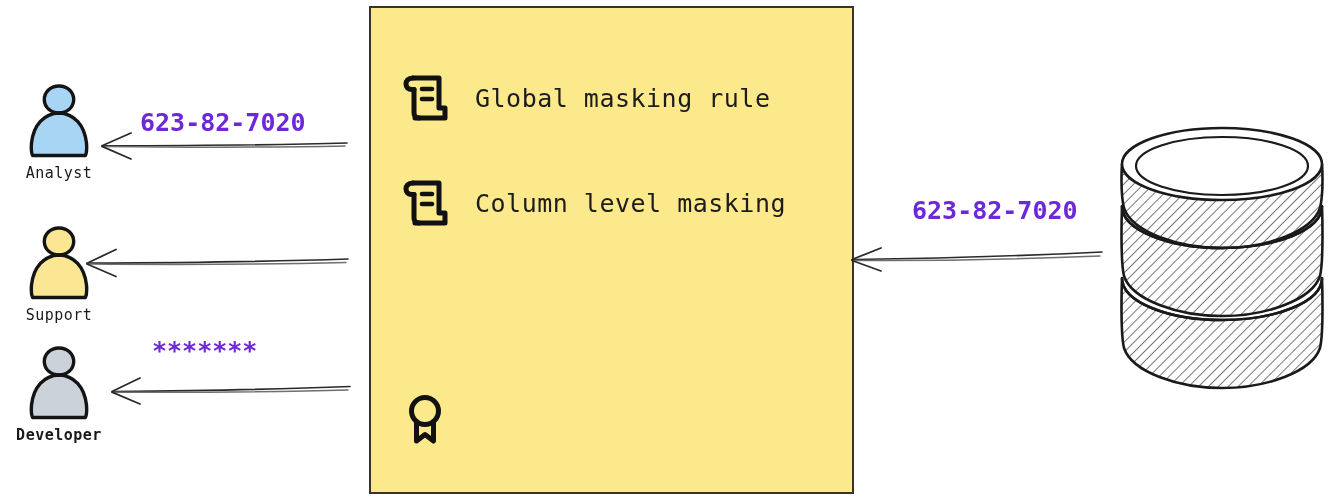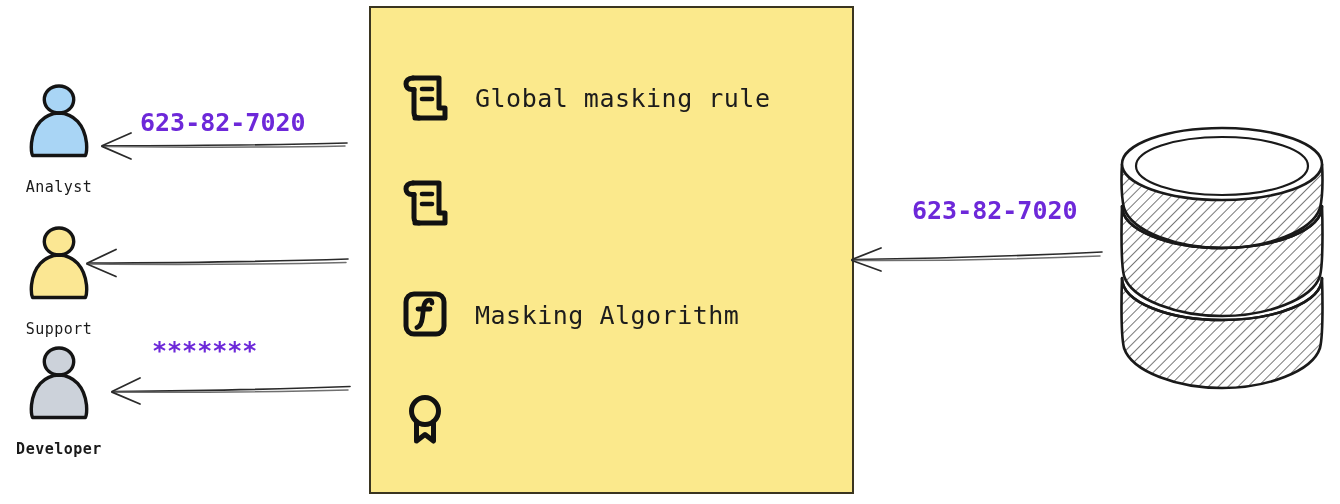--- a/index.html
+++ b/index.html
@@ -27,21 +27,21 @@
     width: 78px;
     height: 82px;
     margin: 0 auto;
   }
   .actor svg { display: block; }
   .actor-label {
     font-family: "DejaVu Sans Mono", "Liberation Mono", monospace;
     font-size: 15px;
     color: #1a1a1a;
     letter-spacing: 0.5px;
-    margin-top: 16px;
+    margin-top: 2px;
     white-space: nowrap;
   }
 
   
   .arrow-label {
     position: absolute;
     font-family: "DejaVu Sans Mono", "Liberation Mono", monospace;
     font-size: 25px;
     font-weight: 700;
     color: #6d28d9;
@@ -179,32 +179,23 @@
     <div class="policy-row" style="top:165px;">
       <span class="policy-icon">
         <svg width="48" height="52" viewBox="0 0 48 52">
           <path d="M12 6 L38 6 L38 36 L44 36 L44 46 L14 46" fill="none" stroke="#111111" stroke-width="5" stroke-linejoin="round" stroke-linecap="round"></path>
           <path d="M12 6 C7 6 5 9 5 12 C5 15 7 17.5 11 17.5 L13 17.5" fill="none" stroke="#111111" stroke-width="5" stroke-linejoin="round" stroke-linecap="round"></path>
           <path d="M13 17.5 L13 41 C13 44 15 46 18 46" fill="none" stroke="#111111" stroke-width="5" stroke-linejoin="round" stroke-linecap="round"></path>
           <line x1="21" y1="17" x2="31" y2="17" stroke="#111111" stroke-width="4.6" stroke-linecap="round"></line>
           <line x1="21" y1="27" x2="31" y2="27" stroke="#111111" stroke-width="4.6" stroke-linecap="round"></line>
         </svg>
       </span>
-    </div>
-
-    <div class="policy-row" style="top:277px;">
-      <span class="policy-icon">
-        <svg width="48" height="50" viewBox="0 0 48 50">
-          <rect x="5" y="4" width="38" height="40" rx="8" ry="8" fill="none" stroke="#111111" stroke-width="5"></rect>
-          <path d="M31 13 C31 10.5 29 9.5 26.5 10.5 C24 11.6 23 14.5 22.5 18 L21.5 27 C20.8 33 19.5 36.5 16 37.5" fill="none" stroke="#111111" stroke-width="4.8" stroke-linecap="round"></path>
-          <line x1="17" y1="19" x2="29" y2="19" stroke="#111111" stroke-width="4.8" stroke-linecap="round"></line>
-        </svg>
-      </span>
-      <span class="policy-text">Masking Algorithm</span>
-    </div>
+      <span class="policy-text">Column level masking</span>
+    </div>
+
 
     <div class="policy-row" style="top:382px;">
       <span class="policy-icon">
         <svg width="48" height="54" viewBox="0 0 48 54">
           <circle cx="24" cy="18" r="13.5" fill="none" stroke="#111111" stroke-width="5"></circle>
           <path d="M15.5 28.5 L15.5 48 L24 41.5 L32.5 48 L32.5 28.5" fill="none" stroke="#111111" stroke-width="5" stroke-linejoin="round" stroke-linecap="round"></path>
         </svg>
       </span>
     </div>
 

